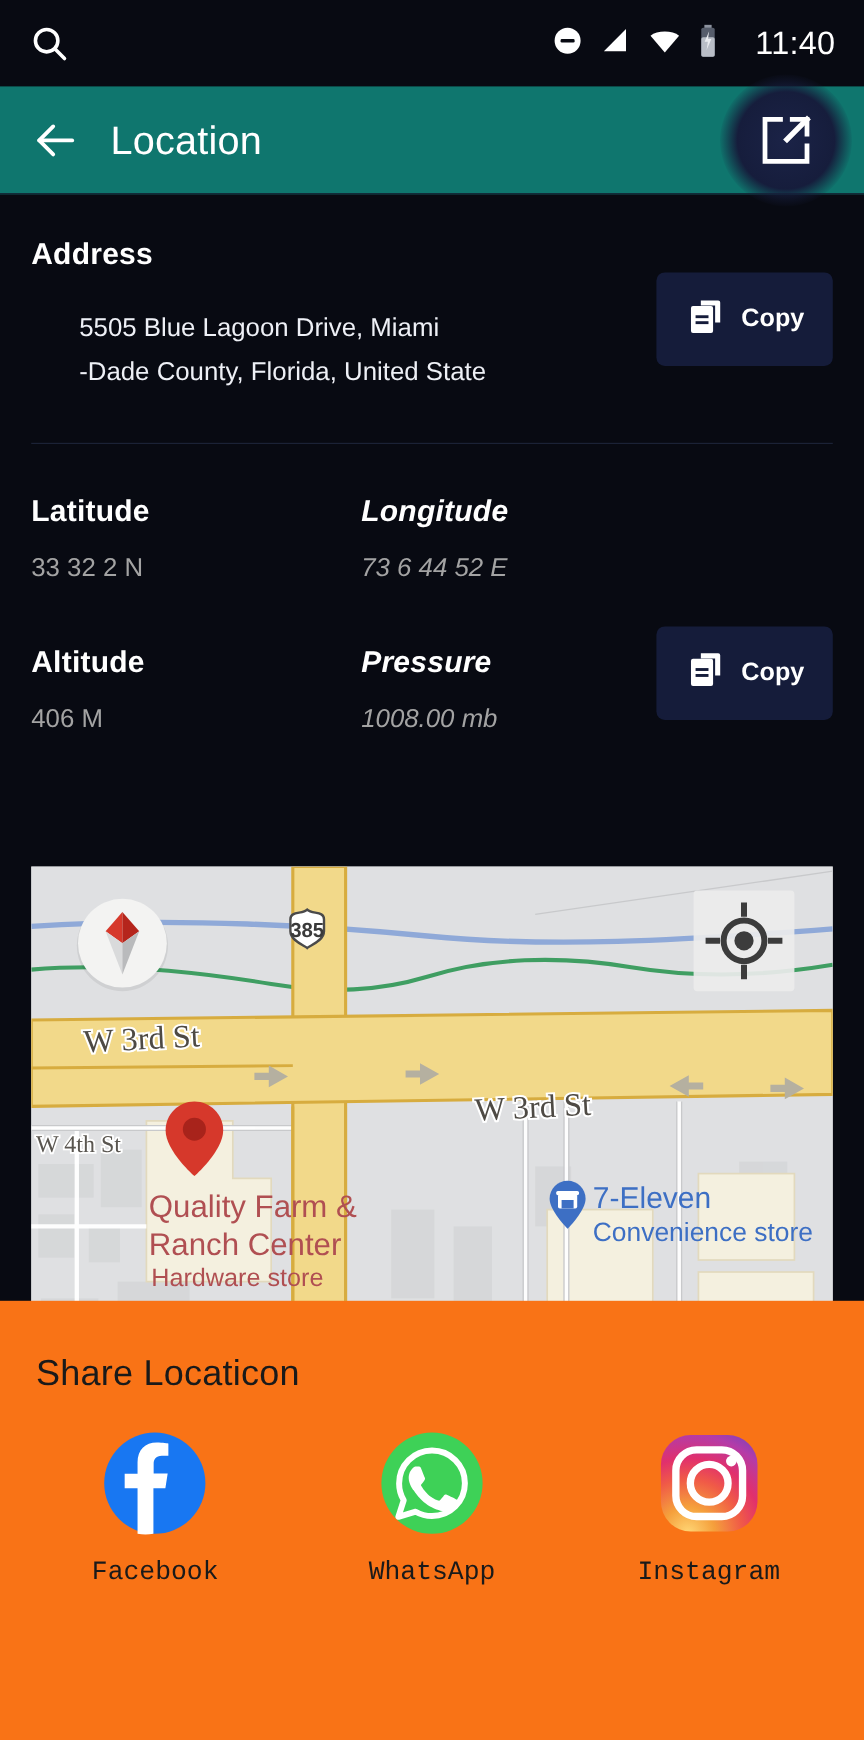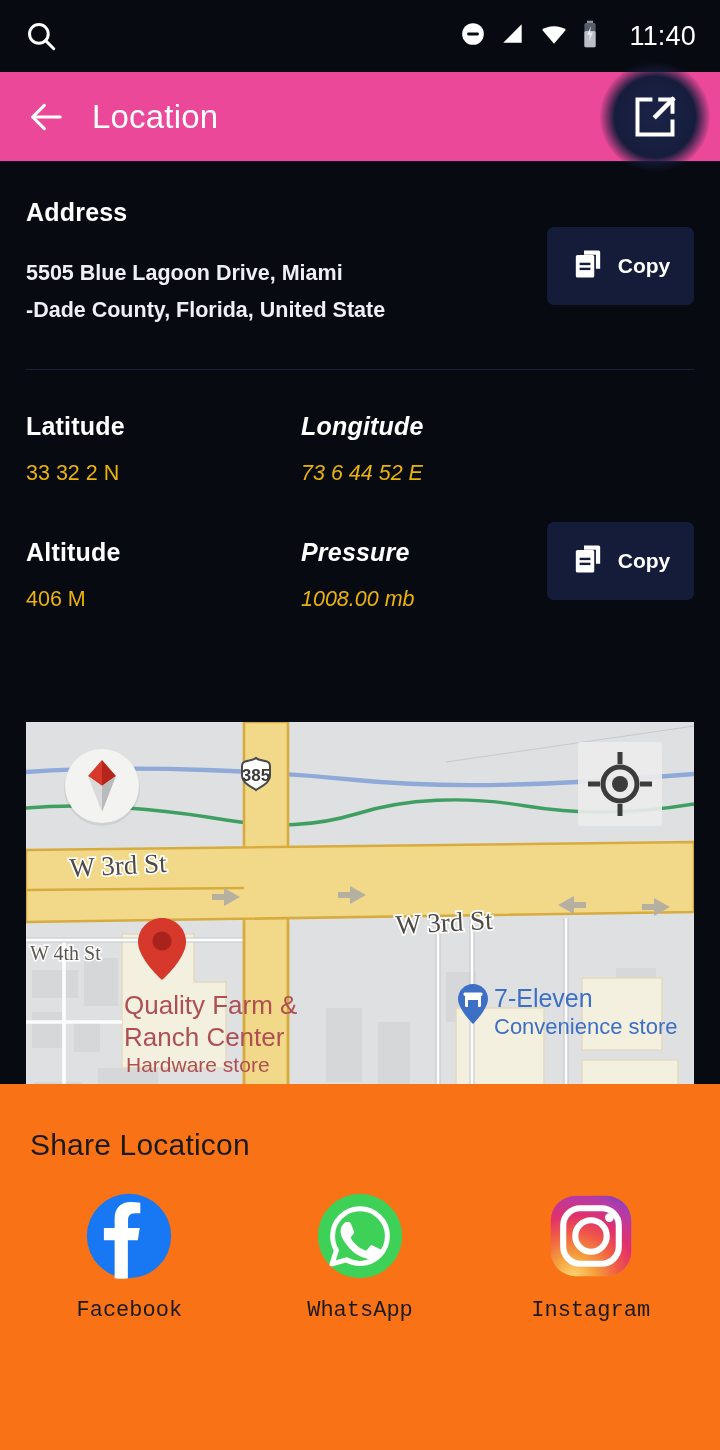--- a/index.html
+++ b/index.html
@@ -24,21 +24,21 @@
     margin-left:auto; display:flex; align-items:center; gap:14px;
   }
   .sb-time{
     color:#ffffff; font-size:27px; font-weight:400;
     letter-spacing:.2px; margin-left:17px;
   }
 
   
   .appbar{
     height:90px; width:100%;
-    background:#ec4899;
+    background:#0f766e;
     display:flex; align-items:center;
     padding:0 24px;
     position:relative;
     border-bottom:1px solid #141a2c;
   }
   .back-btn{ width:44px; height:44px; display:flex; align-items:center; justify-content:center; }
   .appbar-title{
     color:#ffffff; font-size:33px; font-weight:400;
     margin-left:24px; letter-spacing:.2px;
   }
@@ -53,21 +53,21 @@
   .content{ padding:0 26px; }
   .section-label{
     color:#ffffff; font-size:25px; font-weight:700;
     letter-spacing:.2px;
   }
   .address-block{ margin-top:36px; position:relative; }
   .address-row{ display:flex; align-items:flex-start; }
   .address-text{
     margin-top:28px;
     color:#eef0f6; font-size:21.5px; line-height:1.72;
-    font-weight:700; max-width:470px;
+    font-weight:400; max-width:470px;margin-left:40px;
   }
   .copy-btn{
     width:147px; height:78px; border-radius:7px;
     background:#151c3a;
     display:flex; align-items:center; justify-content:center;
     gap:13px; flex:0 0 auto;
     margin-left:auto;
   }
   .copy-btn .copy-label{
     color:#ffffff; font-size:21px; font-weight:700;
@@ -80,21 +80,21 @@
 
   
   .coords{ margin-top:42px; position:relative; }
   .coord-row{ display:flex; align-items:flex-start; position:relative; }
   .coord-cell{ width:275px; }
   .coord-cell.second{ width:250px;font-style:italic; }
   .coord-title{
     color:#ffffff; font-size:25px; font-weight:700; letter-spacing:.2px;
   }
   .coord-value{
-    margin-top:20px; color:#eab308; font-size:21.5px; font-weight:400;
+    margin-top:20px; color:#a3a3a3; font-size:21.5px; font-weight:400;
   }
   .coord-row.r2{ margin-top:52px; align-items:center; }
   .coord-row.r2 .copy-btn{ position:absolute; right:0; top:-16px; }
 
   
   .map-wrap{
     position:absolute; left:26px; top:722px;
     width:668px; height:438px;
     overflow:hidden; background:#dcdedf;
   }

